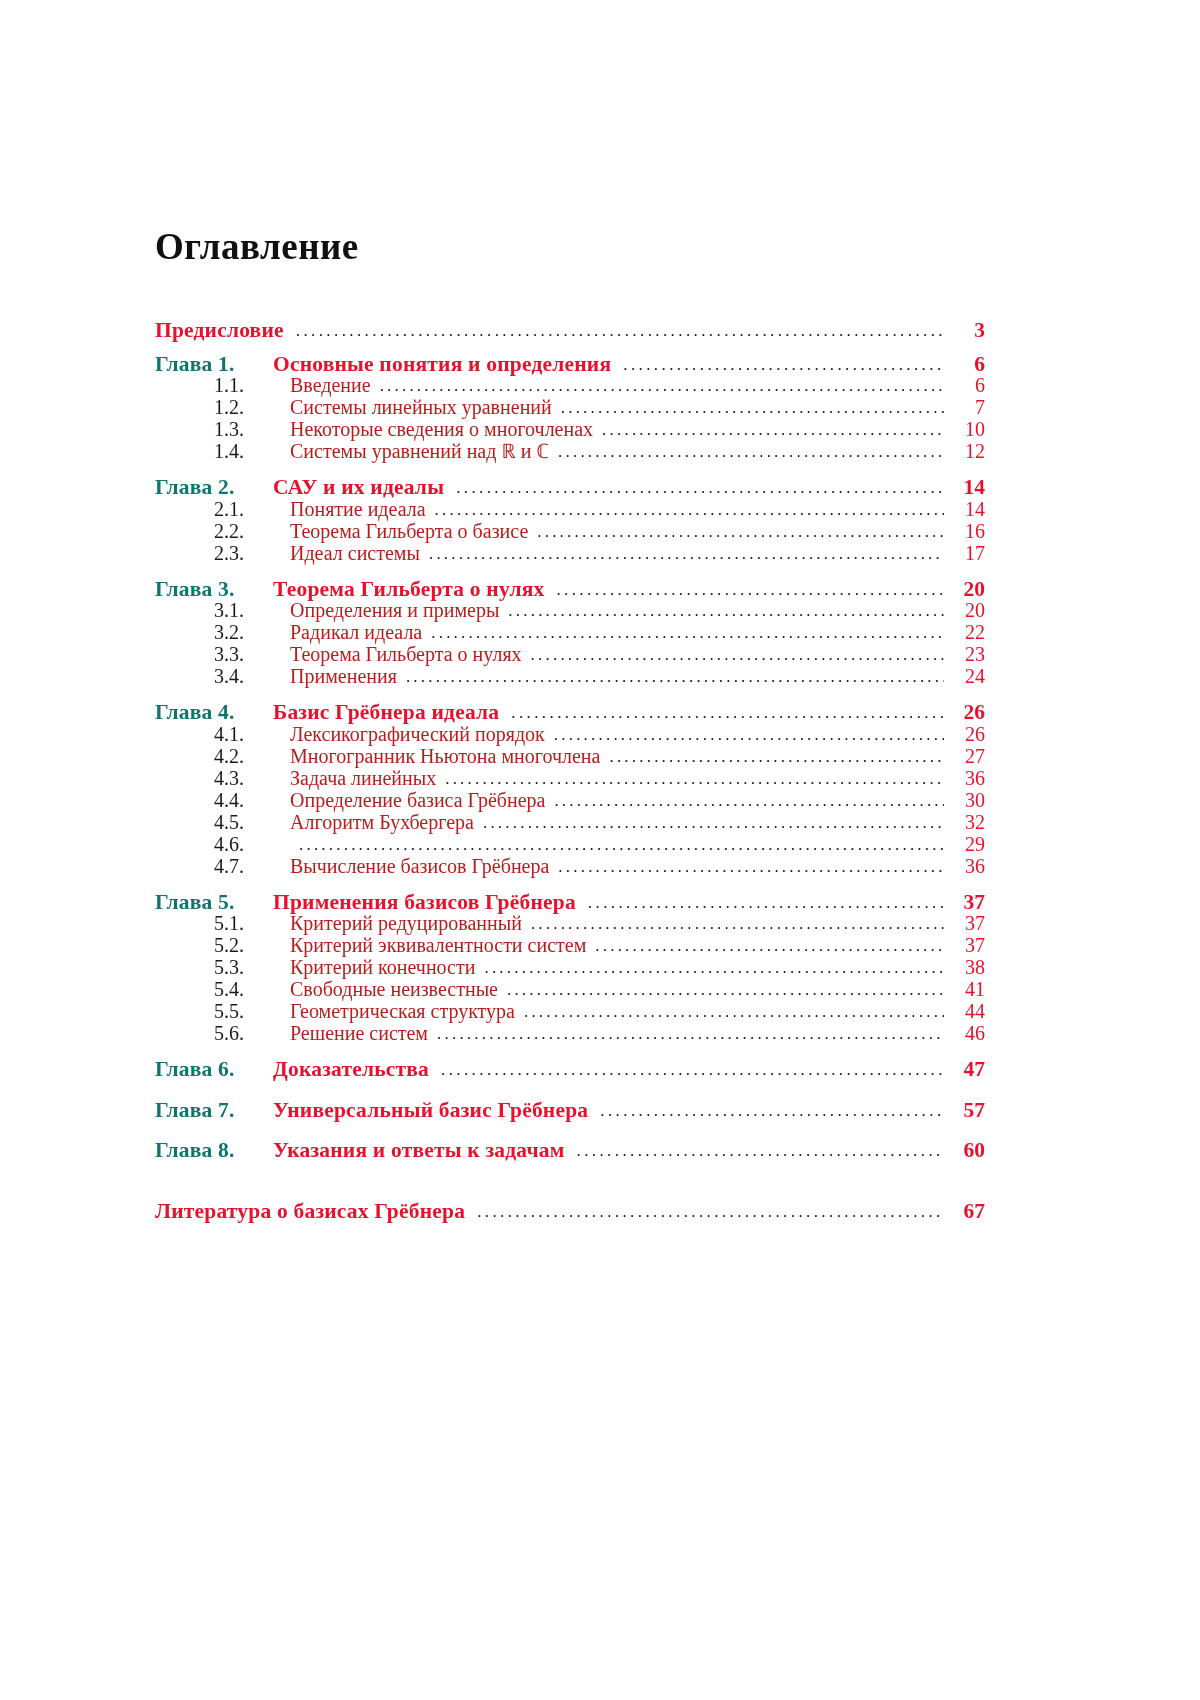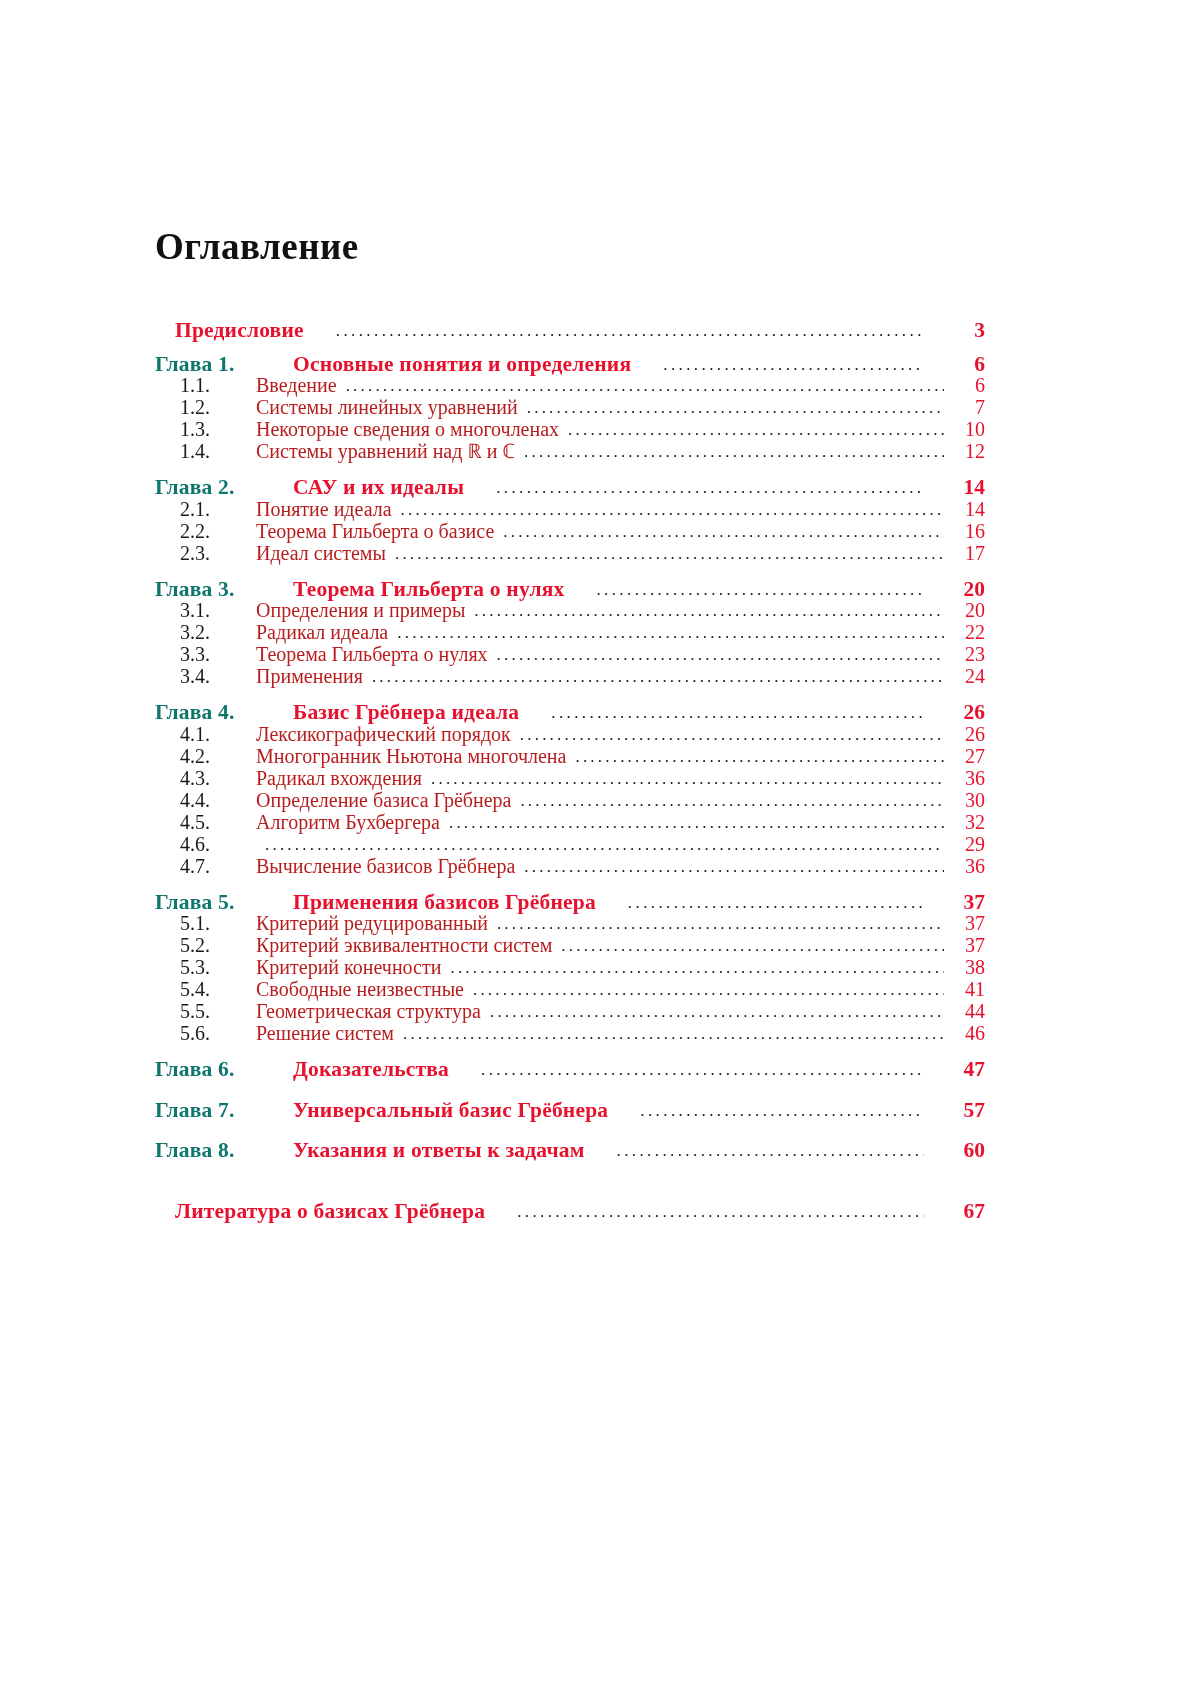--- a/index.html
+++ b/index.html
@@ -31,21 +31,21 @@
   .toc {
     width: 830px;
   }
   .row {
     display: flex;
     align-items: baseline;
     width: 100%;
     line-height: 1.0;
   }
   
-  .row.lvl0 { margin-top: 0; margin-bottom: 0; gap: 20px; }
+  .row.lvl0 { margin-top: 0; margin-bottom: 0; }
   .row.lvl1 { margin-top: 0; }
 
   .num {
     flex: 0 0 auto;
     white-space: nowrap;
   }
   .label {
     flex: 0 0 auto;
     white-space: nowrap;
   }
@@ -96,21 +96,21 @@
 
   
   .lvl1 {
     font-size: 20px;
     color: #1a1a1a;
     font-weight: normal;
     margin-bottom: 2px;
   }
   .lvl1 .num {
     min-width: 76px;
-    margin-left: 25px;
+    margin-left: 59px;
     color: #1a1a1a;
   }
   .lvl1 .label { color: #b91c1c; }
   .lvl1 .page-no { color: #e8112d; }
 
   .group-gap { height: 14px; }
   .group-gap-lg { height: 19px; }
 </style>
 </head>
 <body>
@@ -224,21 +224,21 @@
         <span class="page-no">26</span>
       </div>
       <div class="row lvl1">
         <span class="num">4.2.</span>
         <span class="label">Многогранник Ньютона многочлена</span>
         <span class="dots">...........................................................................................................................................</span>
         <span class="page-no">27</span>
       </div>
       <div class="row lvl1">
         <span class="num">4.3.</span>
-        <span class="label">Радикал вхождения</span>
+        <span class="label">Задача линейных</span>
         <span class="dots">...........................................................................................................................................</span>
         <span class="page-no">36</span>
       </div>
       <div class="row lvl1">
         <span class="num">4.4.</span>
         <span class="label">Определение базиса Грёбнера</span>
         <span class="dots">...........................................................................................................................................</span>
         <span class="page-no">30</span>
       </div>
       <div class="row lvl1">

